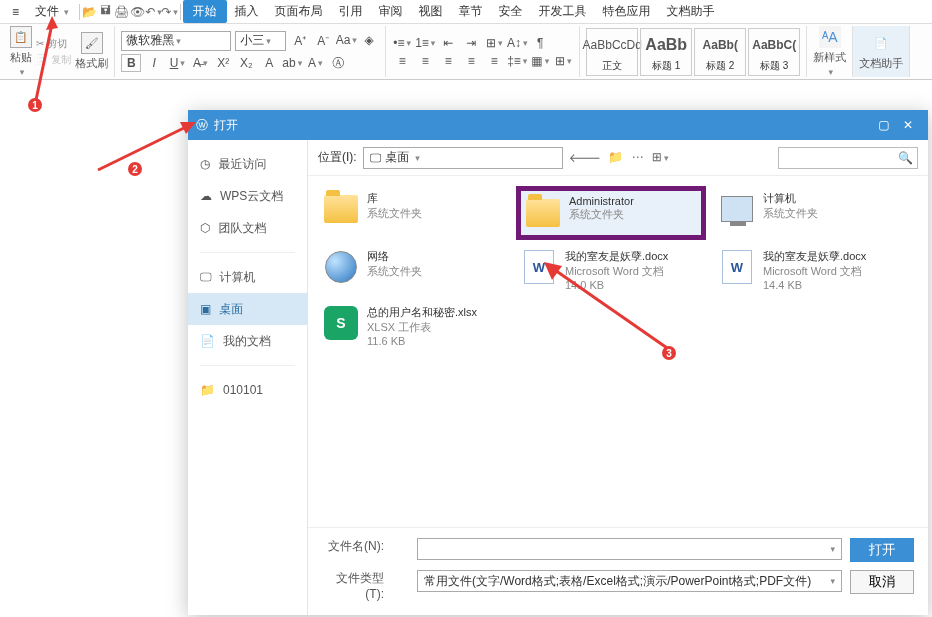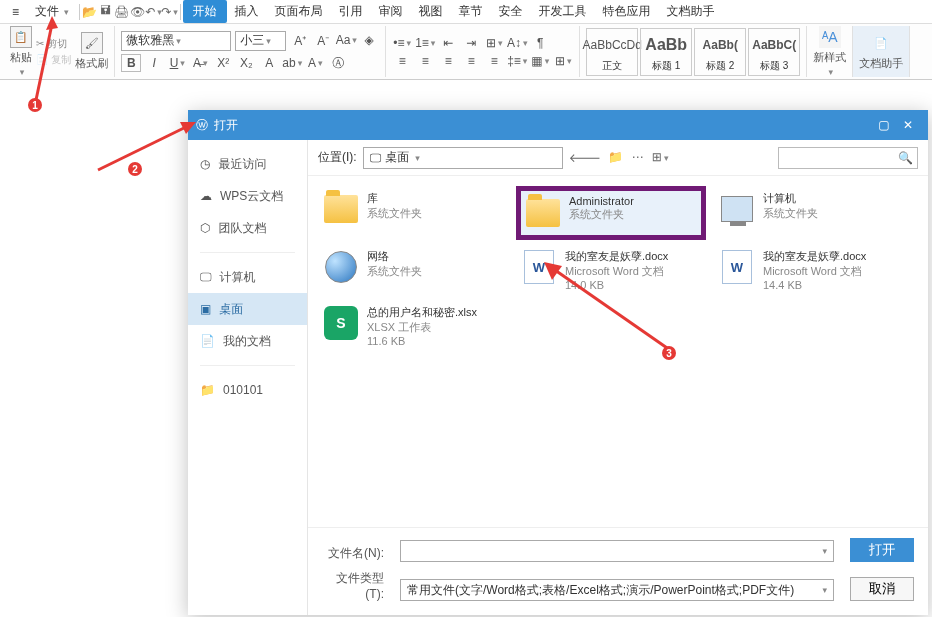--- a/index.html
+++ b/index.html
@@ -45,23 +45,23 @@
 .loc-icons { display: flex; gap: 8px; color: #666; }
 .search-box { margin-left: auto; width: 140px; height: 22px; border: 1px solid #bbb; display: flex; align-items: center; justify-content: flex-end; padding: 0 4px; color: #999; }
 .file-grid { flex: 1; padding: 10px; display: grid; grid-template-columns: 190px 190px 190px; align-content: start; gap: 4px 8px; }
 .file-item { display: flex; gap: 8px; padding: 4px; cursor: pointer; border: 1px solid transparent; }
 .file-item.selected { background: #e8f1fa; border: 5px solid #701a75; }
 .file-item .ficon { width: 36px; height: 36px; flex-shrink: 0; display: flex; align-items: center; justify-content: center; }
 .file-item .meta { display: flex; flex-direction: column; font-size: 11px; }
 .file-item .meta .name { color: #333; }
 .file-item .meta .sub { color: #888; }
 .dlg-footer { padding: 10px 14px 14px; display: flex; flex-direction: column; gap: 8px; border-top: 1px solid #eee; }
-.frow { display: flex; align-items: flex-end; gap: 16px; }
+.frow { display: flex; align-items: flex-start; gap: 8px; }
 .frow label { width: 62px; text-align: right; color: #555; }
-.frow .combo { flex: 1; height: 22px; border: 1px solid #aaa; padding: 0 6px; display: flex; align-items: center; justify-content: space-between; background: #fff; }
+.frow .combo { flex: 1; height: 22px; border: 1px solid #aaa; padding: 0 6px; display: flex; align-items: center; justify-content: space-between; background: #fff; margin-left: 25px; }
 .frow .btn { width: 64px; height: 24px; border: 1px solid #aaa; background: #f7f7f7; cursor: pointer; }
 .frow .btn.primary { background: #3b8fd4; color: #fff; border-color: #3b8fd4; }
 
 
 .badge { position: absolute; width: 14px; height: 14px; border-radius: 50%; background: #e53935; color: #fff; font-size: 10px; display: flex; align-items: center; justify-content: center; font-weight: bold; }
 .arrow { position: absolute; pointer-events: none; }
 
 .ic-folder { width:34px;height:28px;background:linear-gradient(#ffe29a,#f5c142);border-radius:2px;position:relative; }
 .ic-folder::before{content:"";position:absolute;top:-5px;left:2px;width:14px;height:6px;background:#f5c142;border-radius:2px 2px 0 0;}
 .ic-word { width:30px;height:34px;background:#fff;border:1px solid #a8c0dc;position:relative;display:flex;align-items:center;justify-content:center;color:#2b579a;font-weight:bold;font-size:13px; }

